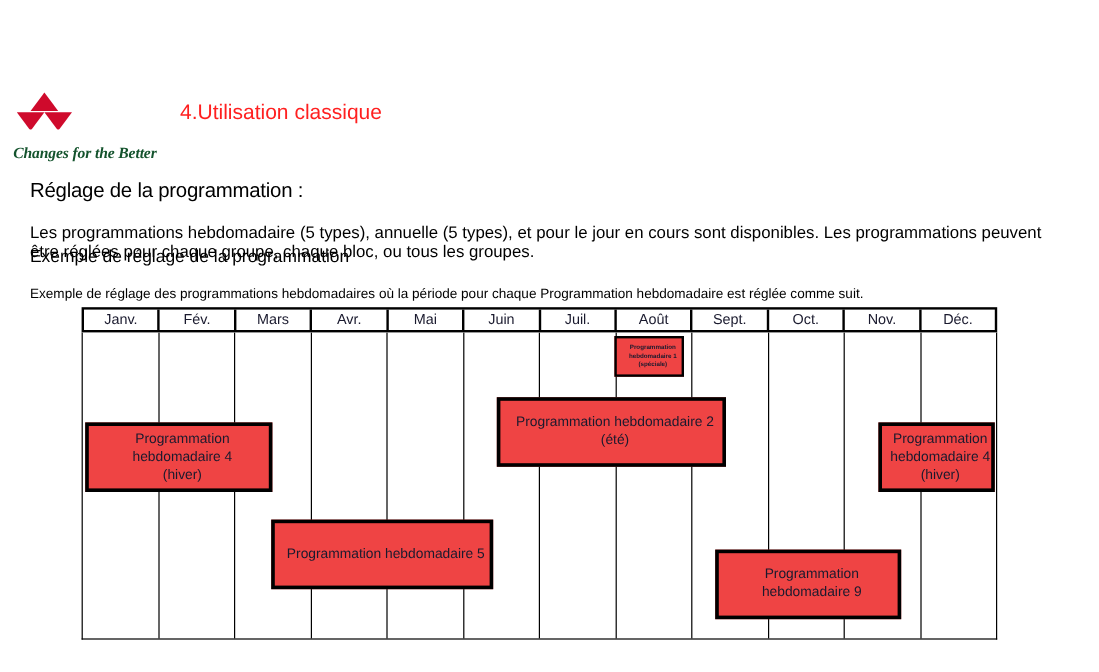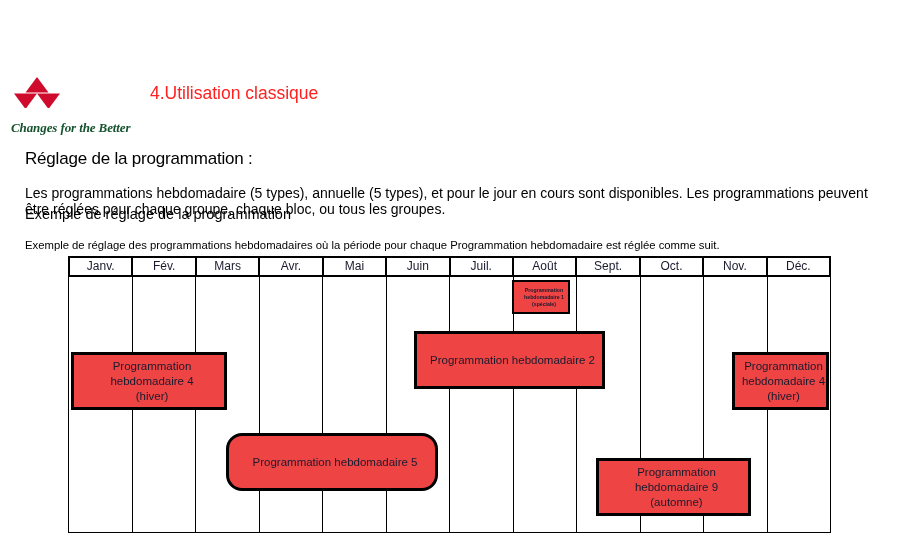--- a/index.html
+++ b/index.html
@@ -269,34 +269,34 @@
     <span>
         <span>Programmation</span>
         <span>hebdomadaire 4</span>
         <span>(hiver)</span>
       </span>
   </div>
 
   <div class="prog-box" style="left:346px; top:75px; width:191px; height:58px;">
     <span>
         <span>Programmation hebdomadaire 2</span>
-      </span>
-  </div>
-
-  <div class="prog-box" style="left:158px; top:177px; width:212px; height:58px;border-radius:16px;">
+        <span>(été)</span>
+      </span>
+  </div>
+
+  <div class="prog-box" style="left:158px; top:177px; width:185px; height:58px;">
     <span>
         <span>Programmation hebdomadaire 5</span>
       </span>
   </div>
 
   <div class="prog-box" style="left:528px; top:202px; width:155px; height:58px;">
     <span>
         <span>Programmation</span>
         <span>hebdomadaire 9</span>
-        <span>(automne)</span>
       </span>
   </div>
 
   <div class="prog-box" style="left:664px; top:96px; width:97px; height:58px;">
     <span>
         <span>Programmation</span>
         <span>hebdomadaire 4</span>
         <span>(hiver)</span>
       </span>
   </div>

